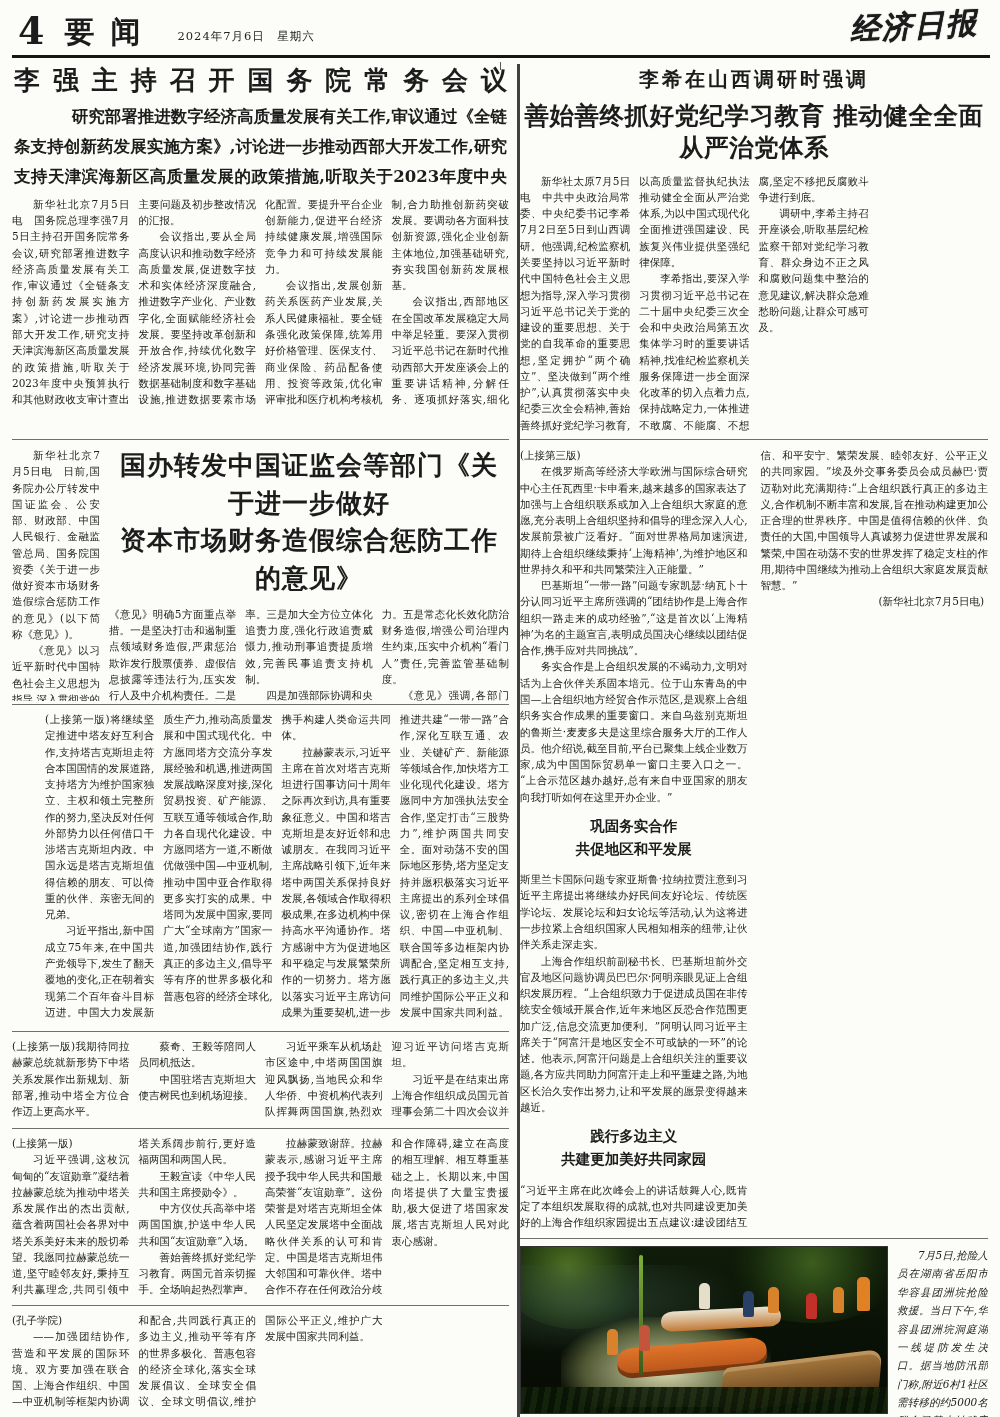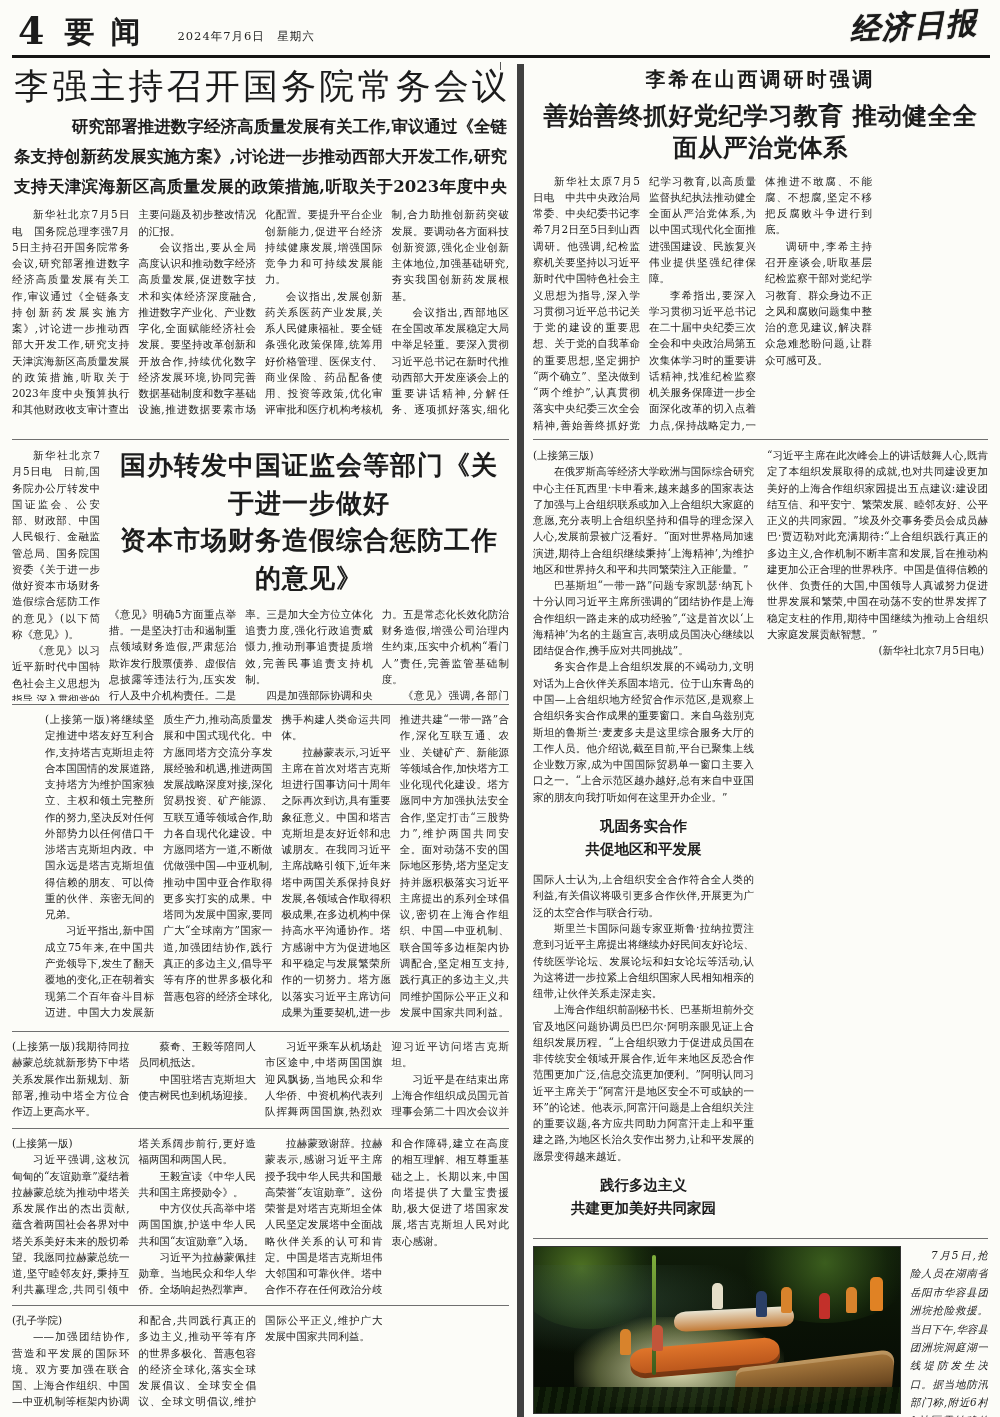--- a/index.html
+++ b/index.html
@@ -14,33 +14,33 @@
   .masthead{ display:flex; align-items:flex-end; border-bottom:3px solid #151515; padding:4px 6px 8px 6px; height:52px; }
   .pagenum{ font-size:38px; font-weight:bold; line-height:.85; font-family:"DejaVu Serif",serif; }
   .section-title{ font-size:30px; font-weight:bold; letter-spacing:16px; margin-left:20px; line-height:1; }
   .edition-date{ font-size:11.5px; margin-left:21px; padding-bottom:3px; letter-spacing:1px; color:#222; }
   .brand{ margin-left:auto; font-size:30px; font-weight:bold; font-style:italic; transform:rotate(-3deg); letter-spacing:2px; padding-right:6px; text-shadow:0 0 1px #000; }
   .fold-tick{ position:absolute; left:50%; top:62px; width:1px; height:8px; background:#555; }
 
   
   .content{ display:flex; margin-top:6px; }
   .half-left{ width:497px; }
-  .half-right{ width:471px; margin-left:8px; border-left:7px solid #404040; padding-left:9px; }
+  .half-right{ width:471px; margin-left:8px; border-left:3px solid #404040; }
   .hrule{ border-top:1px solid #6f6f6f; margin:3px 0; }
   .body-text{ font-size:10.5px; line-height:1.55; text-align:justify; overflow:hidden; column-fill:auto; }
   .body-text p{ text-indent:2em; }
   .body-text.nofirstindent > div:first-child p:first-child,
   .body-text.nofirstindent p:first-child{ text-indent:0; }
   .cols-4{ column-count:4; column-gap:9px; }
   .cols-3{ column-count:3; column-gap:9px; }
   .cols-2{ column-count:2; column-gap:13px; }
 
   
   .lq-block{ height:372px; overflow:hidden; }
-  .lq-headline{ font-size:35px; font-weight:normal; text-align:justify; text-align-last:justify; line-height:1.15; padding:2px 2px 0 2px; }
+  .lq-headline{ font-size:26px; font-weight:bold; text-align:justify; text-align-last:justify; line-height:1.15; padding:2px 2px 0 2px; }
   .lq-subheadline{ font-size:16.5px; font-weight:bold; line-height:1.82; text-align:justify; text-indent:3.5em; padding:6px 2px 4px 2px; height:100px; overflow:hidden; }
   .lq-body{ height:214px; }
 
   
   .csrc-block{ height:258px; display:flex; overflow:hidden; padding-top:4px; }
   .csrc-left{ width:88px; flex:none; font-size:10.5px; line-height:1.55; text-align:justify; overflow:hidden; }
   .csrc-left p{ text-indent:2em; }
   .csrc-right{ flex:1; padding-left:9px; }
   .csrc-headline{ font-size:26px; font-weight:bold; text-align:center; line-height:1.45; letter-spacing:1px; }
   .csrc-body{ height:148px; margin-top:8px; }
@@ -160,21 +160,21 @@
         </div>
 
       <div class="hrule"></div>
 
       <div class="award-body body-text cols-4">
         <p style="text-indent:0">(上接第一版)</p>
         <div>
             <p>习近平强调,这枚沉甸甸的“友谊勋章”凝结着拉赫蒙总统为推动中塔关系发展作出的杰出贡献,蕴含着两国社会各界对中塔关系美好未来的殷切希望。我愿同拉赫蒙总统一道,坚守睦邻友好,秉持互利共赢理念,共同引领中塔关系阔步前行,更好造福两国和两国人民。</p>
             <p>王毅宣读《中华人民共和国主席授勋令》。</p>
             <p>中方仪仗兵高举中塔两国国旗,护送中华人民共和国“友谊勋章”入场。</p>
-            <p>习近平为拉赫蒙佩挂勋章。当地民众和华人华侨。全场响起热烈掌声。</p>
+            <p>善始善终抓好党纪学习教育。两国元首亲切握手。全场响起热烈掌声。</p>
             <p>拉赫蒙致谢辞。拉赫蒙表示,感谢习近平主席授予我中华人民共和国最高荣誉“友谊勋章”。这份荣誉是对塔吉克斯坦全体人民坚定发展塔中全面战略伙伴关系的认可和肯定。中国是塔吉克斯坦伟大邻国和可靠伙伴。塔中合作不存在任何政治分歧和合作障碍,建立在高度的相互理解、相互尊重基础之上。长期以来,中国向塔提供了大量宝贵援助,极大促进了塔国家发展,塔吉克斯坦人民对此衷心感谢。</p>
           </div>
       </div>
 
       <div class="hrule"></div>
 
       <div class="renwen-body body-text cols-4">
         <p style="text-indent:0">(孔子学院)</p>
         <div>
             <p>——加强团结协作,营造和平发展的国际环境。双方要加强在联合国、上海合作组织、中国—中亚机制等框架内协调和配合,共同践行真正的多边主义,推动平等有序的世界多极化、普惠包容的经济全球化,落实全球发展倡议、全球安全倡议、全球文明倡议,维护国际公平正义,维护广大发展中国家共同利益。</p>
@@ -199,21 +199,20 @@
 
       <div class="sco-body body-text cols-2 nofirstindent">
         <div>
             <p>(上接第三版)</p>
             <p>在俄罗斯高等经济大学欧洲与国际综合研究中心主任瓦西里·卡申看来,越来越多的国家表达了加强与上合组织联系或加入上合组织大家庭的意愿,充分表明上合组织坚持和倡导的理念深入人心,发展前景被广泛看好。“面对世界格局加速演进,期待上合组织继续秉持‘上海精神’,为维护地区和世界持久和平和共同繁荣注入正能量。”</p>
             <p>巴基斯坦“一带一路”问题专家凯瑟·纳瓦卜十分认同习近平主席所强调的“团结协作是上海合作组织一路走来的成功经验”,“这是首次以‘上海精神’为名的主题宣言,表明成员国决心继续以团结促合作,携手应对共同挑战”。</p>
             <p>务实合作是上合组织发展的不竭动力,文明对话为上合伙伴关系固本培元。位于山东青岛的中国—上合组织地方经贸合作示范区,是观察上合组织务实合作成果的重要窗口。来自乌兹别克斯坦的鲁斯兰·麦麦多夫是这里综合服务大厅的工作人员。他介绍说,截至目前,平台已聚集上线企业数万家,成为中国国际贸易单一窗口主要入口之一。“上合示范区越办越好,总有来自中亚国家的朋友向我打听如何在这里开办企业。”</p>
           </div>
         <h3 class="inline-subhead"><span>巩固务实合作</span><br><span>共促地区和平发展</span></h3>
         <div>
-            <p>国际人士认为,上合组织安全合作符合全人类的利益,有关倡议将吸引更多合作伙伴,开展更为广泛的太空合作与联合行动。</p>
             <p>斯里兰卡国际问题专家亚斯鲁·拉纳拉贾注意到习近平主席提出将继续办好民间友好论坛、传统医学论坛、发展论坛和妇女论坛等活动,认为这将进一步拉紧上合组织国家人民相知相亲的纽带,让伙伴关系走深走实。</p>
             <p>上海合作组织前副秘书长、巴基斯坦前外交官及地区问题协调员巴巴尔·阿明亲眼见证上合组织发展历程。“上合组织致力于促进成员国在非传统安全领域开展合作,近年来地区反恐合作范围更加广泛,信息交流更加便利。”阿明认同习近平主席关于“阿富汗是地区安全不可或缺的一环”的论述。他表示,阿富汗问题是上合组织关注的重要议题,各方应共同助力阿富汗走上和平重建之路,为地区长治久安作出努力,让和平发展的愿景变得越来越近。</p>
           </div>
         <h3 class="inline-subhead"><span>践行多边主义</span><br><span>共建更加美好共同家园</span></h3>
         <div>
             <p>“习近平主席在此次峰会上的讲话鼓舞人心,既肯定了本组织发展取得的成就,也对共同建设更加美好的上海合作组织家园提出五点建议:建设团结互信、和平安宁、繁荣发展、睦邻友好、公平正义的共同家园。”埃及外交事务委员会成员赫巴·贾迈勒对此充满期待:“上合组织践行真正的多边主义,合作机制不断丰富和发展,旨在推动构建更加公正合理的世界秩序。中国是值得信赖的伙伴、负责任的大国,中国领导人真诚努力促进世界发展和繁荣,中国在动荡不安的世界发挥了稳定支柱的作用,期待中国继续为推动上合组织大家庭发展贡献智慧。”</p>
           </div>
         <p class="signoff">(新华社北京7月5日电)</p>
       </div>
 

